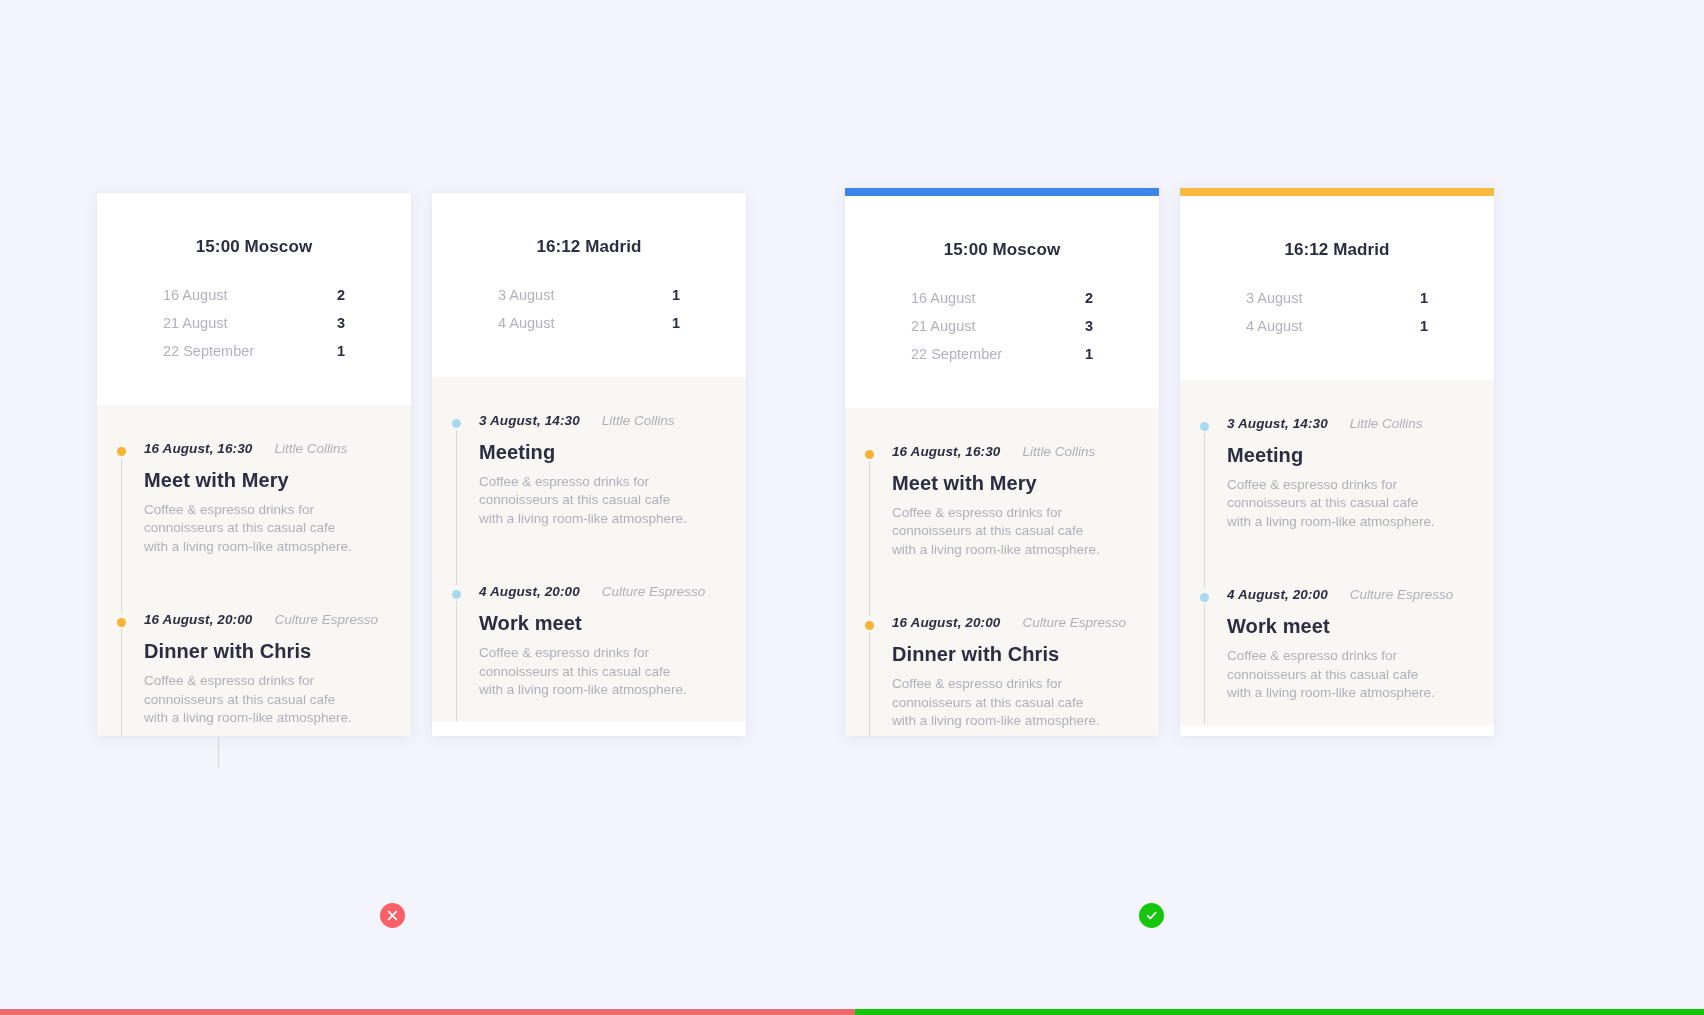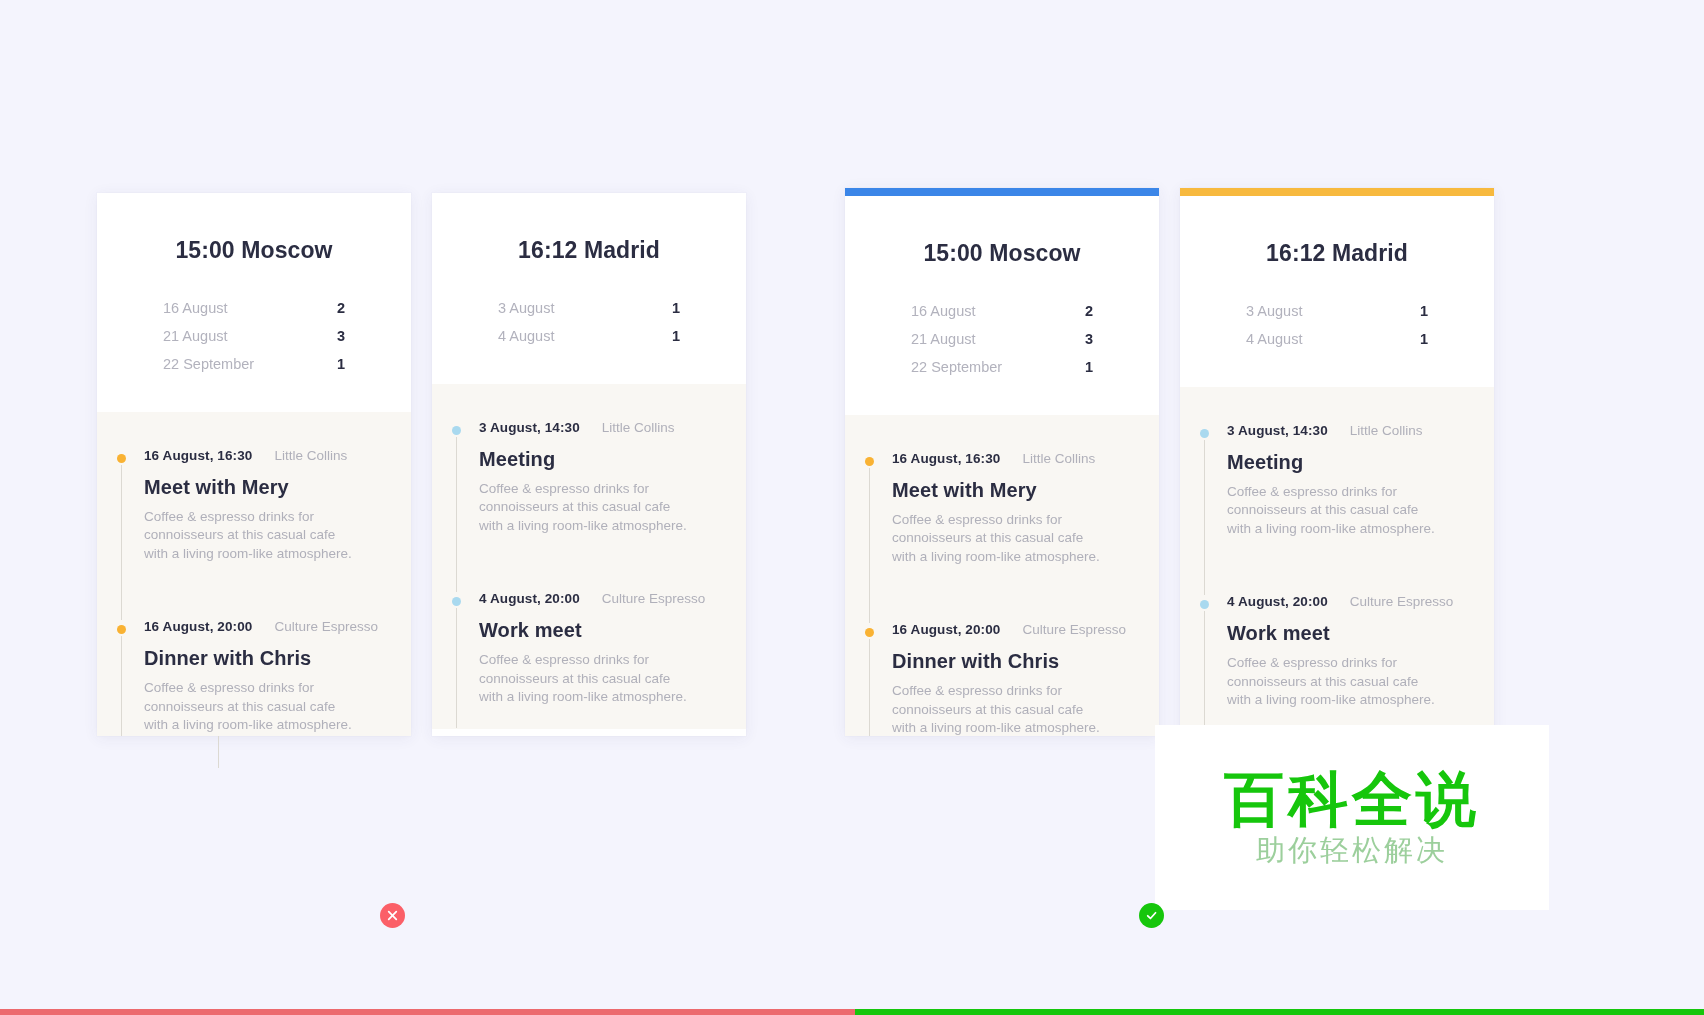--- a/index.html
+++ b/index.html
@@ -24,30 +24,30 @@
   .accent-bar { height: 8px; width: 100%; }
 
   .card-header {
     background: #ffffff;
     padding: 44px 0 0 0;
     display: flex;
     flex-direction: column;
   }
   .card-title {
     text-align: center;
-    font-size: 23px;
+    font-size: 17px;
     font-weight: 700;
     color: #2b2d42;
     letter-spacing: .1px;
   }
   .summary { margin-top: 30px; padding: 0 66px; }
   .summary-row {
     display: flex;
     justify-content: space-between;
-    align-items: center;
+    align-items: flex-start;
     height: 28px;
     font-size: 14.5px;
   }
   .summary-date { color: #b2b2bd; font-weight: 400; }
   .summary-count { color: #2b2d42; font-weight: 700; font-size: 14.5px; }
 
   .header-pad { height: 34px; }
 
   
   .timeline {
@@ -72,20 +72,21 @@
     top: 17px;
     width: 1px;
     background: #dcd9d2;
   }
 
   .tl-meta {
     display: flex;
     align-items: baseline;
     gap: 22px;
     margin-bottom: 13px;
+    font-style: italic;
   }
   .tl-time { font-size: 13.5px; font-weight: 700; color: #2b2d42; letter-spacing: .1px; }
   .tl-place { font-size: 13.5px; color: #b0b0ba; font-weight: 400; }
   .tl-title {
     font-size: 20px;
     font-weight: 700;
     color: #2b2d42;
     margin-bottom: 9px;
     letter-spacing: .1px;
   }
@@ -321,24 +322,20 @@
             <span class="tl-time">4 August, 20:00</span>
             <span class="tl-place">Culture Espresso</span>
           </div>
           <div class="tl-title">Work meet</div>
           <div class="tl-desc">Coffee &amp; espresso drinks for connoisseurs at this casual cafe with a living room-like atmosphere.</div>
         </div>
       </div>
     </div>
   </div>
 
-  <div class="watermark">
-    <div class="wm-main">百科全说</div>
-    <div class="wm-sub">助你轻松解决</div>
-  </div>
 
   <div class="status-badge fail">
     <svg viewBox="0 0 24 24">
       <path d="M5 5 L19 19 M19 5 L5 19" stroke="#ffffff" stroke-width="3.2" stroke-linecap="round" fill="none"></path>
     </svg>
   </div>
   <div class="status-badge ok">
     <svg viewBox="0 0 24 24">
       <path d="M5 12.5 L10 17.5 L19.5 7" stroke="#ffffff" stroke-width="3.2" stroke-linecap="round" stroke-linejoin="round" fill="none"></path>
     </svg>

